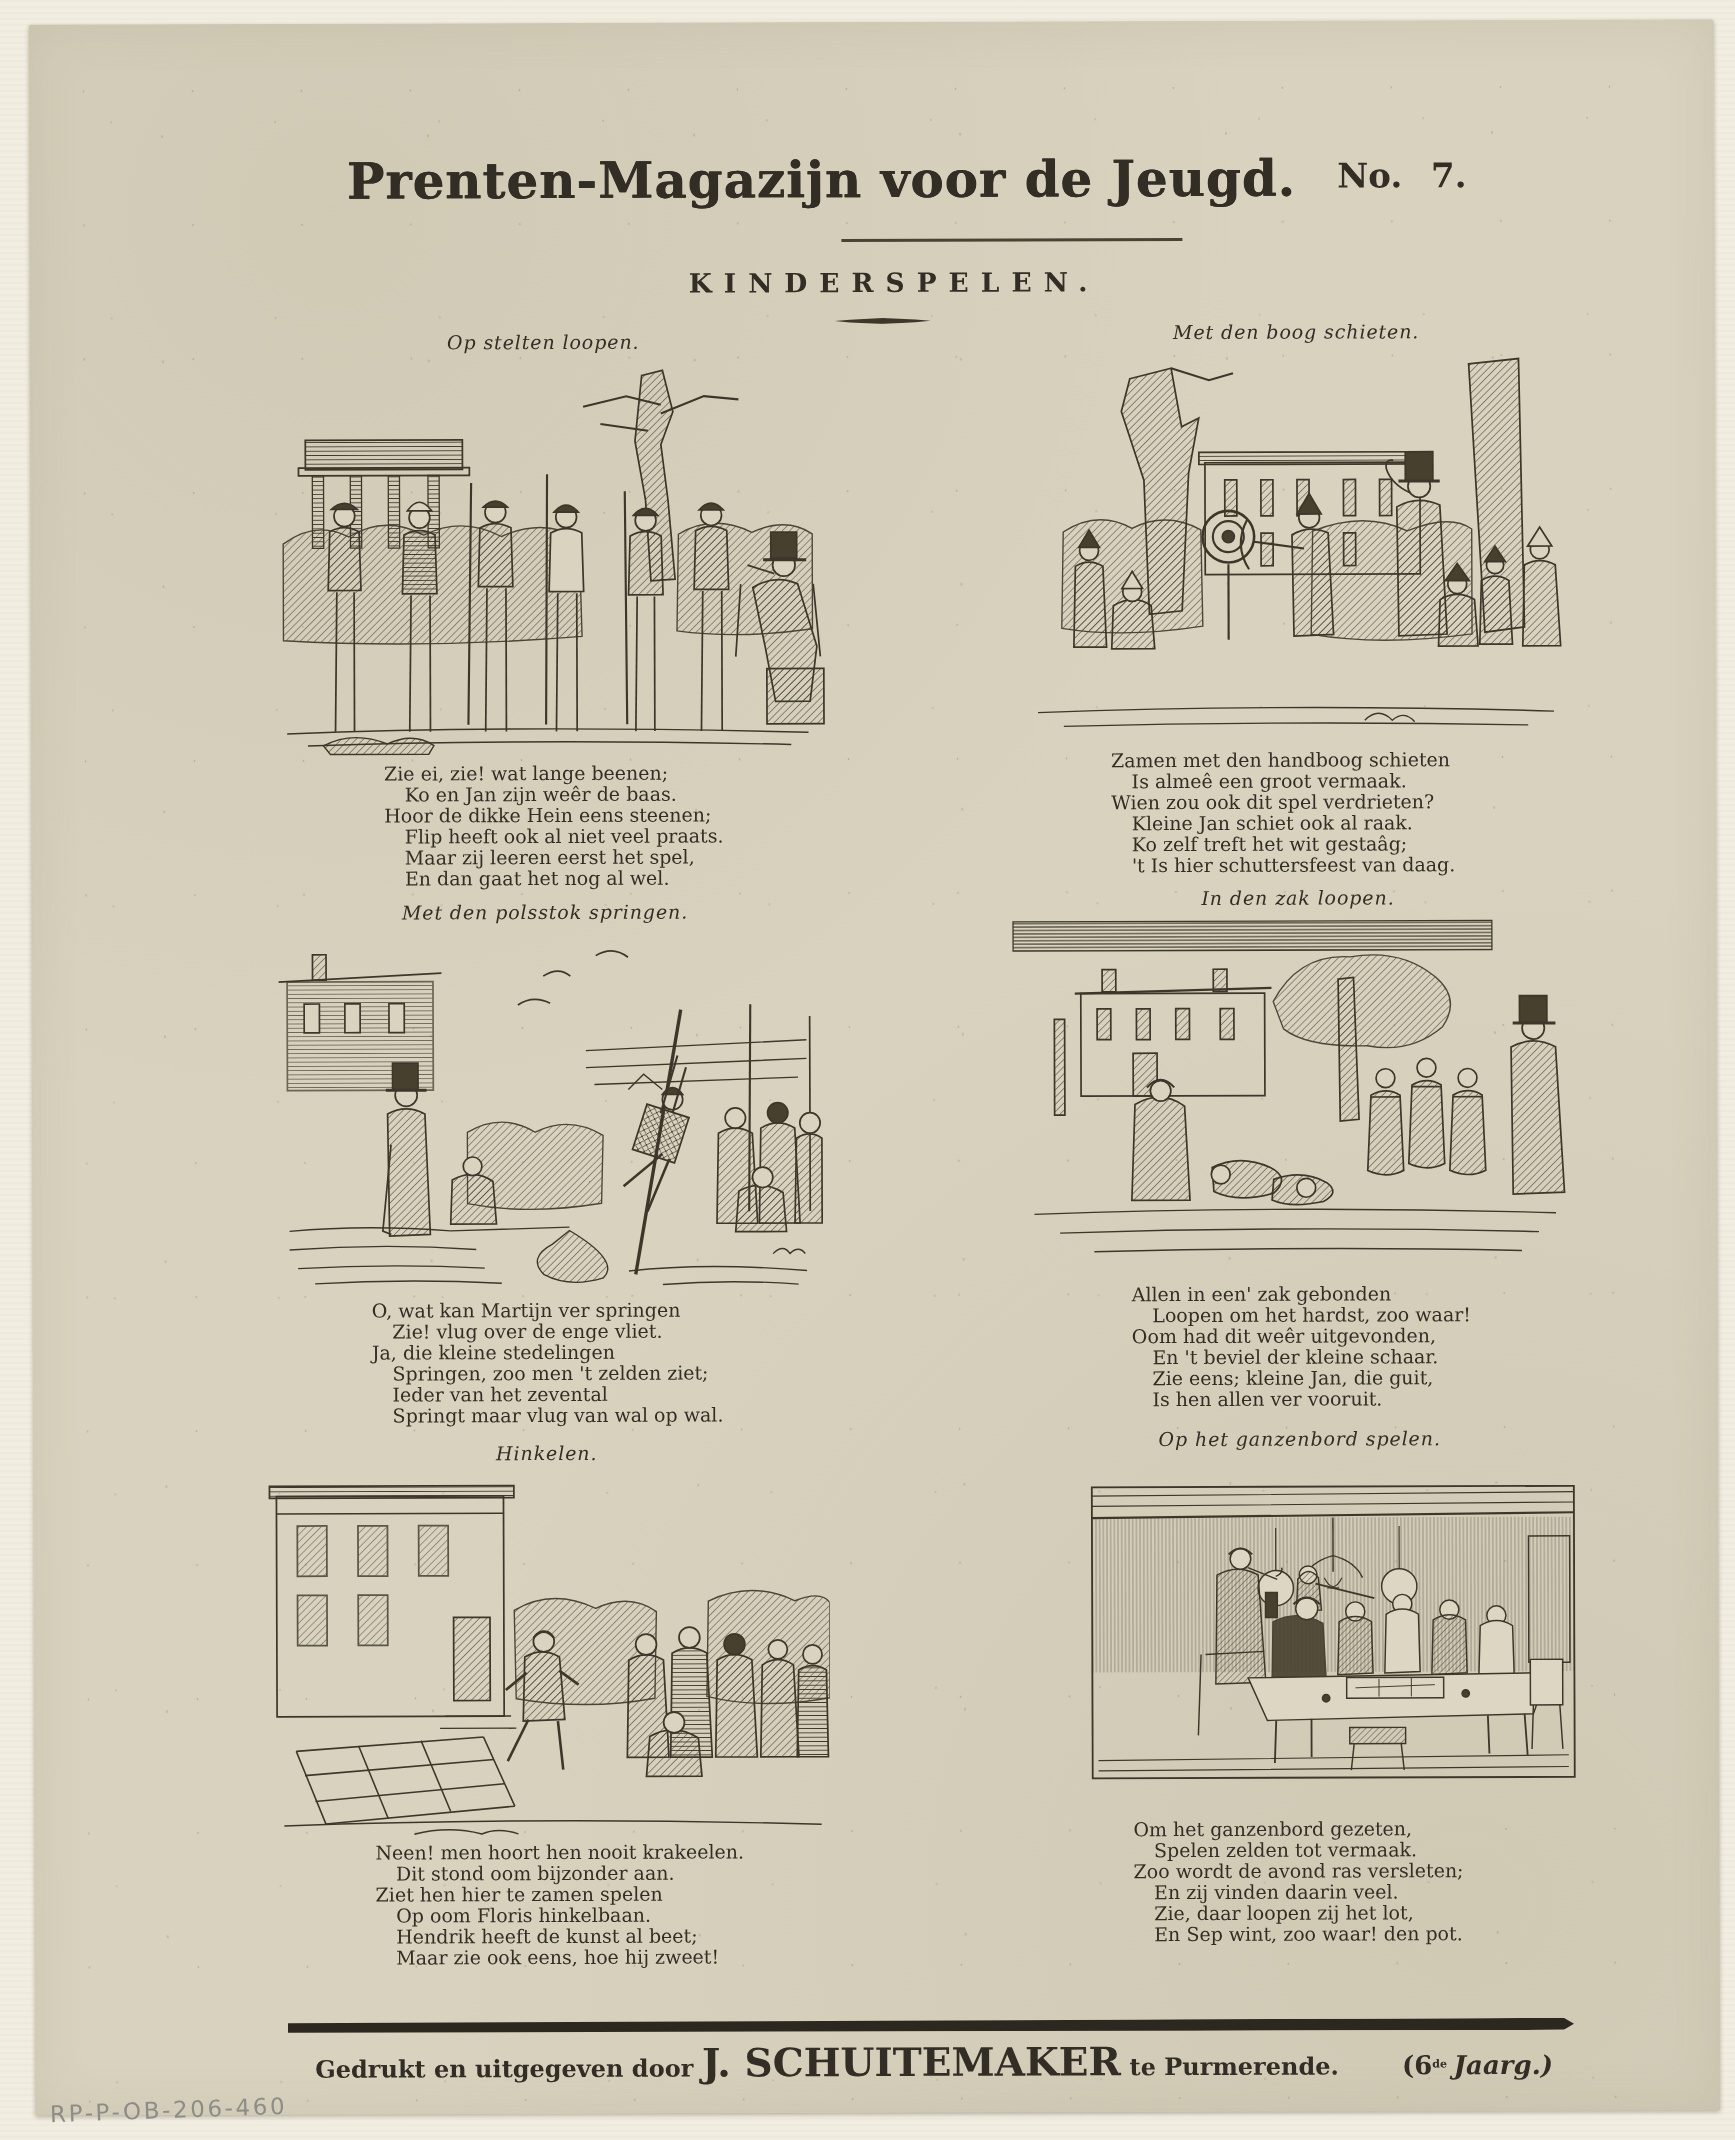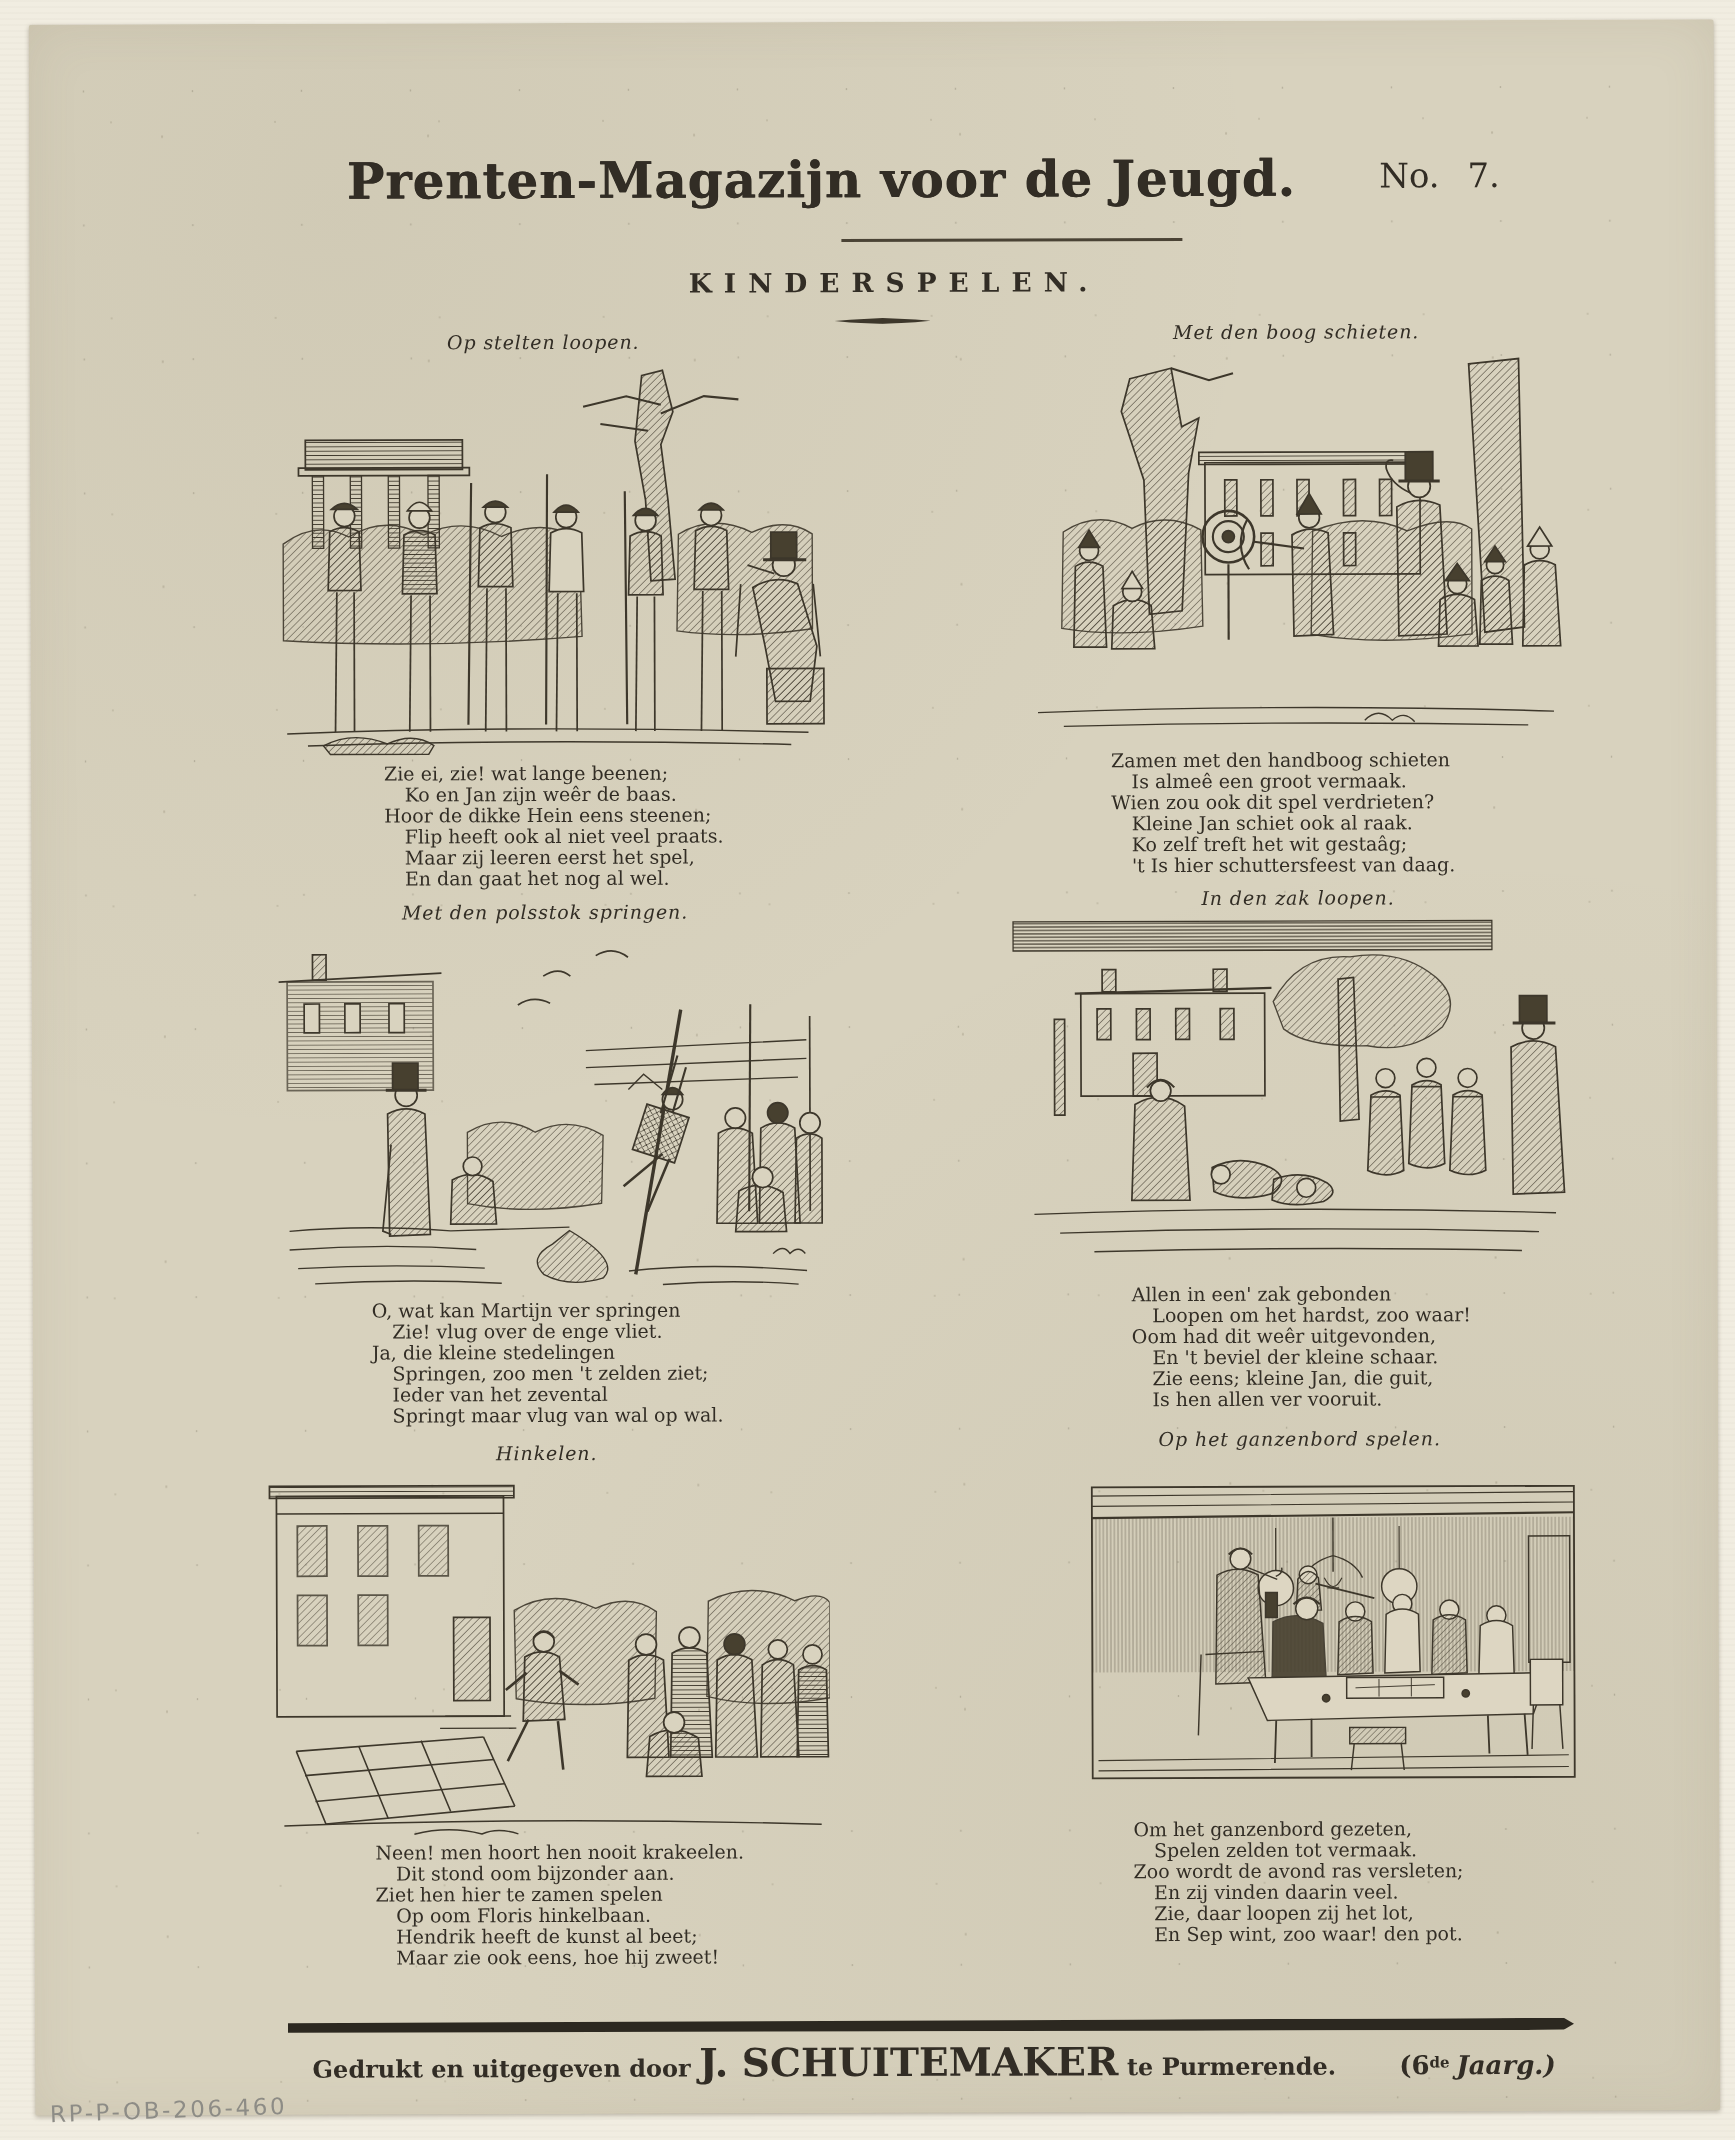--- a/index.html
+++ b/index.html
@@ -22,21 +22,21 @@
     transform:rotate(-0.18deg);
     box-shadow:0 1.7px 4.3px rgba(80,70,50,0.35), inset 0 0 51px rgba(120,110,80,0.12);
     border-radius:2.6px;
   }
   .abs{position:absolute;}
   .masthead{
     left:214px; top:128px; width:1156px; text-align:center;
     font-size:50px; font-weight:bold; letter-spacing:0.9px;
     text-shadow:0.5px 0 0 #322d25;
   }
-  .issue{left:1350px; top:135px; font-size:34px; font-weight:normal; word-spacing:17px;}
+  .issue{left:1308px; top:135px; font-size:34px; font-weight:bold; word-spacing:17px;}
   .masthead-rule{left:812px; top:217px; width:341px; height:2.6px; background:#4a4335;}
   .section-title{
     left:565px; top:245px; width:599px; text-align:center;
     font-size:26.5px; font-weight:bold; letter-spacing:12px;
   }
   .section-divider{
     left:805px; top:296px; width:96px; height:6px; background:#3d372b;
     clip-path:polygon(0 50%,16% 26%,50% 0,84% 26%,100% 50%,84% 74%,50% 100%,16% 74%);
   }
   .caption{
@@ -50,21 +50,21 @@
   .footer-rule{
     left:253px; top:1998px; width:1286px; height:12px; background:#2c2820;
     clip-path:polygon(0 12%,99.2% 0,100% 50%,99.2% 100%,0 90%);
   }
   .imprint{
     left:257px; top:2017px; width:1284px; display:flex; justify-content:center;
     align-items:baseline; font-weight:bold; font-size:24px;
   }
   .imprint .pub{font-size:39px; margin:0 8.6px;}
   .imprint .edition{margin-left:63px; font-size:26px;}
-  .imprint .edition .sup{font-size:15px; vertical-align:6.8px;text-align:right;}
+  .imprint .edition .sup{font-size:11px; vertical-align:6.8px;text-align:right;}
   .imprint .edition .ital{font-style:italic; margin-left:6.8px;text-align:center;}
   .annotation{
     left:50px; top:2097px; font-family:"DejaVu Sans", sans-serif;
     font-size:23px; color:#8d8c86; letter-spacing:2.6px; transform:rotate(-2deg);
   }
 </style>
 </head>
 <body>
 
 <div class="sheet">

